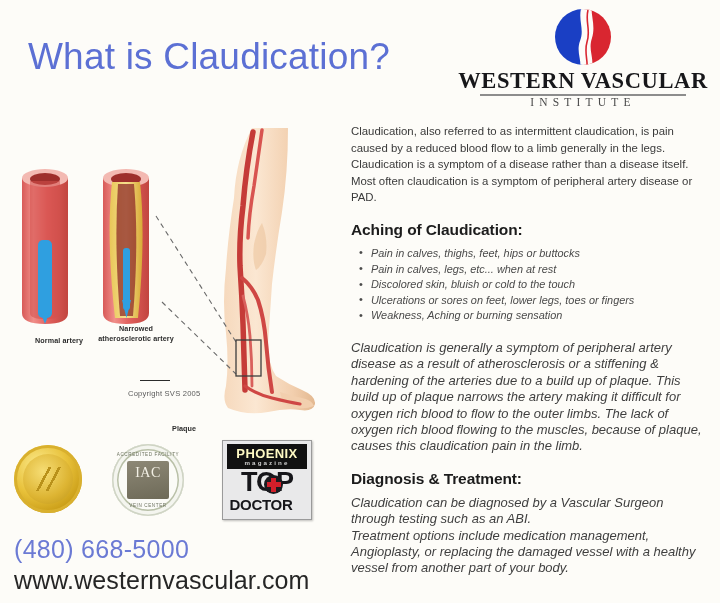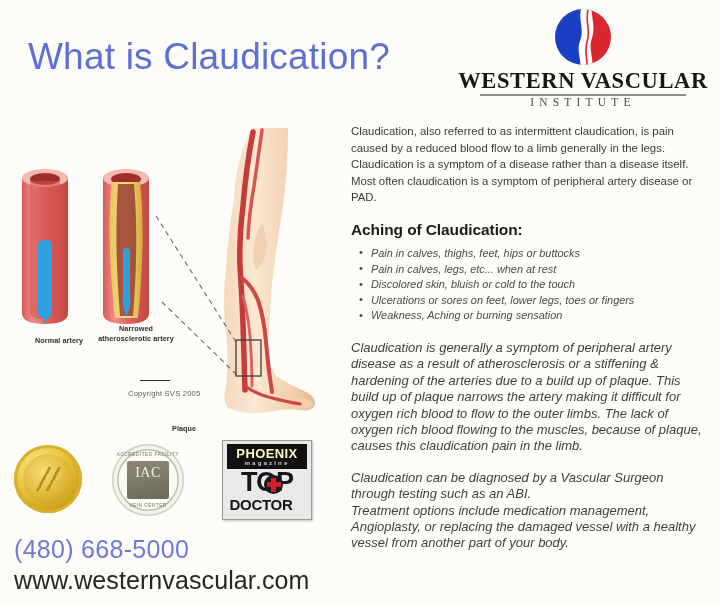--- a/index.html
+++ b/index.html
@@ -428,20 +428,21 @@
     <ul class="bullets">
       <li>Pain in calves, thighs, feet, hips or buttocks</li>
       <li>Pain in calves, legs, etc... when at rest</li>
       <li>Discolored skin, bluish or cold to the touch</li>
       <li>Ulcerations or sores on feet, lower legs, toes or fingers</li>
       <li>Weakness, Aching or burning sensation</li>
     </ul>
 
     <p class="body-ital">Claudication is generally a symptom of peripheral artery disease as a result of atherosclerosis or a stiffening &amp; hardening of the arteries due to a build up of plaque. This build up of plaque narrows the artery making it difficult for oxygen rich blood to flow to the outer limbs. The lack of oxygen rich blood flowing to the muscles, because of plaque, causes this claudication pain in the limb.</p>
 
+    <h2 class="sec-head">Diagnosis &amp; Treatment:</h2>
     <p class="body-ital tight">Claudication can be diagnosed by a Vascular Surgeon through testing such as an ABI.</p>
     <p class="body-ital tight">Treatment options include medication management, Angioplasty, or replacing the damaged vessel with a healthy vessel from another part of your body.</p>
   </div>
 
   <div class="badges">
     <div class="badge-gold">
       <div class="inner"></div>
       <div class="slash"></div>
     </div>
 

